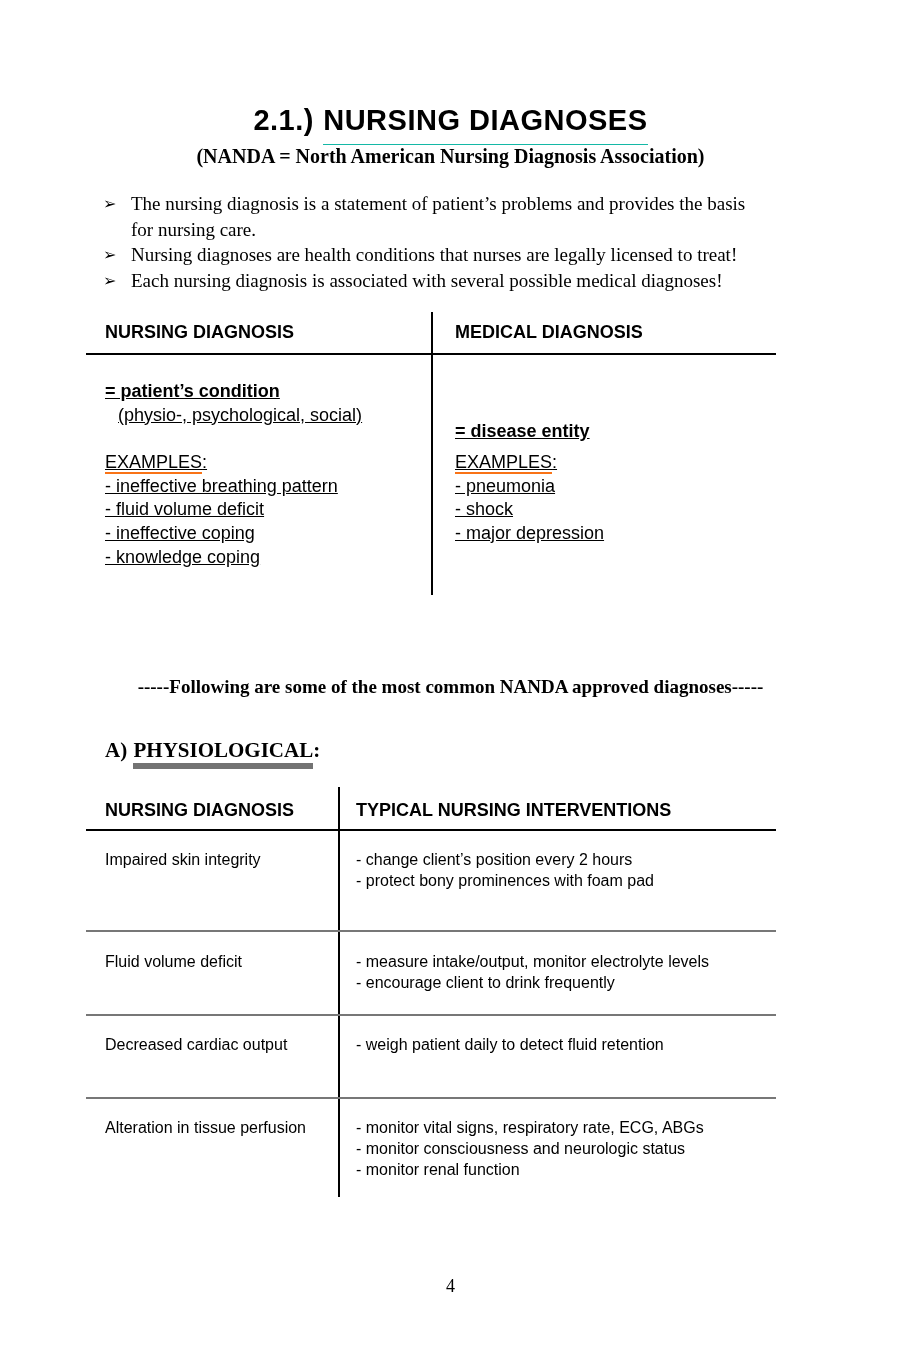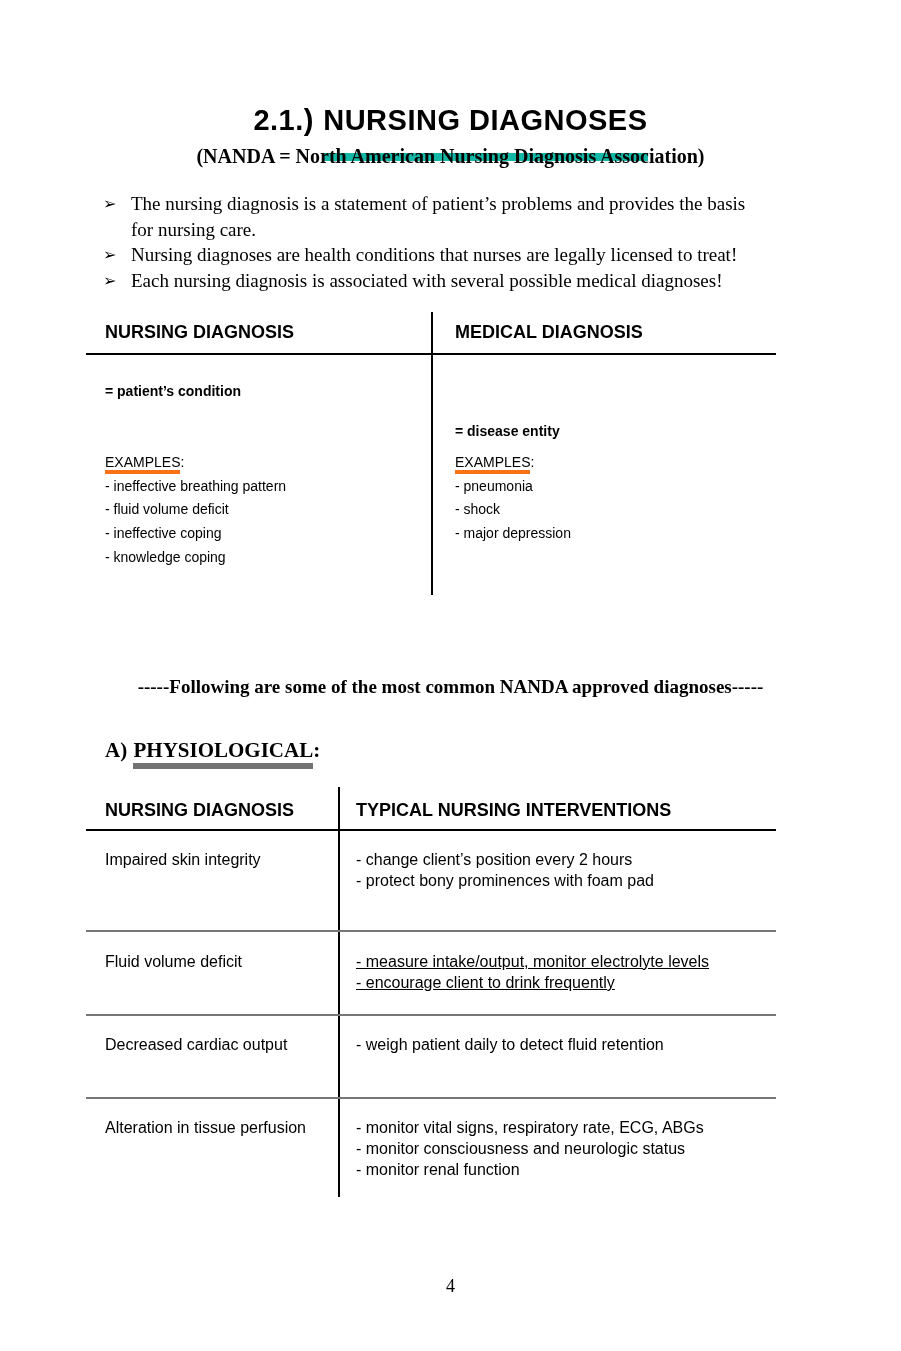--- a/index.html
+++ b/index.html
@@ -3,42 +3,42 @@
 <meta charset="utf-8">
 <style>
   html,body{margin:0;padding:0;background:#fff;}
   .page{position:relative;width:901px;height:1351px;background:#ffffff;overflow:hidden;
         color:#000;}
   
   .title{position:absolute;top:104px;left:0;width:100%;text-align:center;
          font-family:"Liberation Sans",sans-serif;font-weight:bold;font-size:29px;
          letter-spacing:0.5px;white-space:nowrap;}
   .title-prefix{margin-right:0.32em;}
-  .title-main{border-bottom:8px solid #14b8a6;padding-bottom:17px;}
+  .title-main{border-bottom:1px solid #14b8a6;padding-bottom:8px;}
   .subtitle{position:absolute;top:145px;left:0;width:100%;text-align:center;
             font-family:"Liberation Serif",serif;font-weight:bold;font-size:20px;}
   
   .bullets{position:absolute;top:191px;left:103px;width:700px;
            font-family:"Liberation Serif",serif;font-size:19px;line-height:25.5px;}
   .bullet{display:flex;}
   .bmark{width:28px;flex:0 0 28px;font-size:16px;line-height:25.5px;}
   .btext{flex:1;}
   .bline{display:block;}
   
   .hline{position:absolute;left:86px;width:690px;height:2px;background:#000;}
   .vline{position:absolute;width:2px;background:#000;}
   .sep{position:absolute;left:86px;width:690px;height:2px;background:#777777;}
   .th{position:absolute;font-family:"Liberation Sans",sans-serif;font-weight:bold;
       font-size:18px;white-space:nowrap;}
   
-  .t1cell{position:absolute;font-family:"Liberation Sans",sans-serif;font-size:14px;
-          line-height:23.7px;}
+  .t1cell{position:absolute;font-family:"Liberation Sans",sans-serif;font-size:18px;
+          line-height:23.7px;text-decoration:underline;}
   .defline{font-weight:bold;}
   .defnote{padding-left:13px;}
-  .u{border-bottom:4px solid #f97316;padding-bottom:0px;}
+  .u{border-bottom:2px solid #f97316;padding-bottom:0px;}
   
   .divider-caption{position:absolute;top:676px;left:0;width:100%;text-align:center;
                    font-family:"Liberation Serif",serif;font-weight:bold;font-size:19px;}
   .section-heading{position:absolute;top:738px;left:105px;
                    font-family:"Liberation Serif",serif;font-weight:bold;font-size:21px;}
   .section-prefix{margin-right:0.3em;}
   .section-label{border-bottom:6px solid #737373;padding-bottom:1px;}
   
   .t2diag{position:absolute;left:105px;width:225px;
           font-family:"Liberation Sans",sans-serif;font-size:16px;line-height:21px;}
@@ -78,20 +78,21 @@
   </div>
 
   <div>
     <div class="vline" style="left:431px;top:312px;height:283px;"></div>
     <div class="th" style="left:105px;top:322px;">NURSING DIAGNOSIS</div>
     <div class="th" style="left:455px;top:322px;">MEDICAL DIAGNOSIS</div>
     <div class="hline" style="top:353px;"></div>
 
     <div class="t1cell" style="left:105px;top:380px;">
       <div class="defline">= patient’s condition</div>
+      <div class="defnote">(physio-, psychological, social)</div>
     </div>
     <div class="t1cell" style="left:455px;top:392px;margin-top:28px;">
       <div class="defline">= disease entity</div>
     </div>
 
     <div class="t1cell" style="left:105px;top:451px;">
       <div><span class="u">EXAMPLES</span><span>:</span></div>
       <div>- ineffective breathing pattern</div>
       <div>- fluid volume deficit</div>
       <div>- ineffective coping</div>
@@ -116,21 +117,21 @@
     <div class="hline" style="top:829px;"></div>
 
     <div class="t2diag" style="top:849px;">Impaired skin integrity</div>
     <div class="t2int" style="top:849px;">
       <div>- change client’s position every 2 hours</div>
       <div>- protect bony prominences with foam pad</div>
     </div>
     <div class="sep" style="top:930px;"></div>
 
     <div class="t2diag" style="top:951px;">Fluid volume deficit</div>
-    <div class="t2int" style="top:951px;text-decoration:underline;">
+    <div class="t2int" style="top:951px;">
       <div>- measure intake/output, monitor electrolyte levels</div>
       <div>- encourage client to drink frequently</div>
     </div>
     <div class="sep" style="top:1014px;"></div>
 
     <div class="t2diag" style="top:1034px;">Decreased cardiac output</div>
     <div class="t2int" style="top:1034px;">
       <div>- weigh patient daily to detect fluid retention</div>
     </div>
     <div class="sep" style="top:1097px;"></div>

